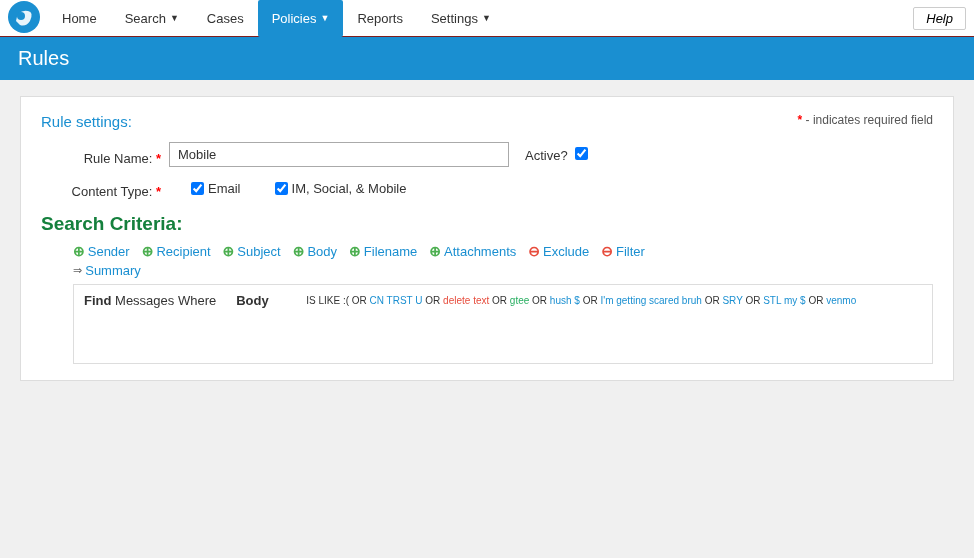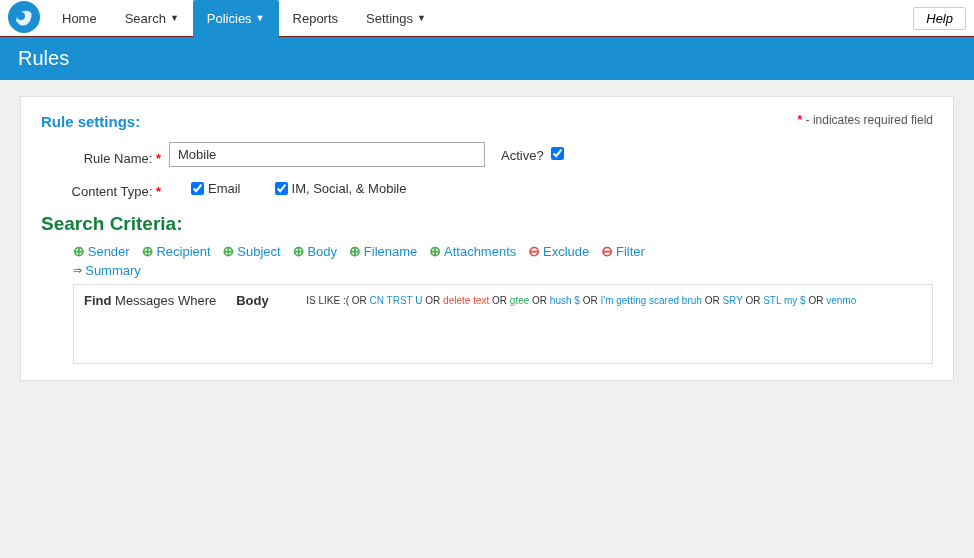--- a/index.html
+++ b/index.html
@@ -40,37 +40,37 @@
     
     .rule-card {
       background: #fff; border: 1px solid #ddd; padding: 16px 20px;
     }
 
     .rule-card-header {
       display: flex; justify-content: space-between; align-items: flex-start;
       margin-bottom: 12px;
     }
     .rule-settings-title {
-      color: #1a8fd1; font-size: 15px; font-weight: bold;
+      color: #1a8fd1; font-size: 15px; font-weight: normal;
     }
     .required-note { font-size: 12px; color: #555; }
     .required-star { color: red; font-weight: bold; }
 
     
     .form-row {
       display: flex; align-items: center; margin-bottom: 10px;
     }
     .form-label {
       text-align: right; min-width: 120px; margin-right: 8px;
       font-size: 13px; color: #333; margin-top: 7px;
     }
     .form-label .req { color: red; font-weight: bold; }
     .rule-name-input {
       border: 1px solid #aaa; padding: 4px 8px; font-size: 13px;
-      width: 316px; color: #333;
+      width: 340px; color: #333;
     }
     .active-label {
       margin-left: 16px; font-size: 13px; color: #333;
     }
     .active-label input { margin-left: 4px; }
     .content-type-row { display: flex; align-items: center; margin-bottom: 4px; }
     .checkbox-label { display: flex; align-items: center; gap: 4px; margin-right: 12px; font-size: 13px; padding-left: 22px; }
     .checkbox-label input[type=checkbox] { width: 13px; height: 13px; }
 
     
@@ -121,20 +121,21 @@
       <path d="M8 20 Q10 8 20 10 Q26 11 22 20 Q18 26 12 24 Z" fill="white" opacity="0.9"></path>
       <circle cx="13" cy="15" r="4" fill="#1a8fd1"></circle>
     </svg>
   </div>
 
   <div class="nav-item">Home</div>
   <div class="nav-item">
     <span>Search</span>
     <span class="caret">▼</span>
   </div>
+  <div class="nav-item">Cases</div>
   <div class="nav-item active">
     <span>Policies</span>
     <span class="caret">▼</span>
   </div>
   <div class="nav-item">Reports</div>
   <div class="nav-item">
     <span>Settings</span>
     <span class="caret">▼</span>
   </div>
   <div class="nav-spacer"></div>

